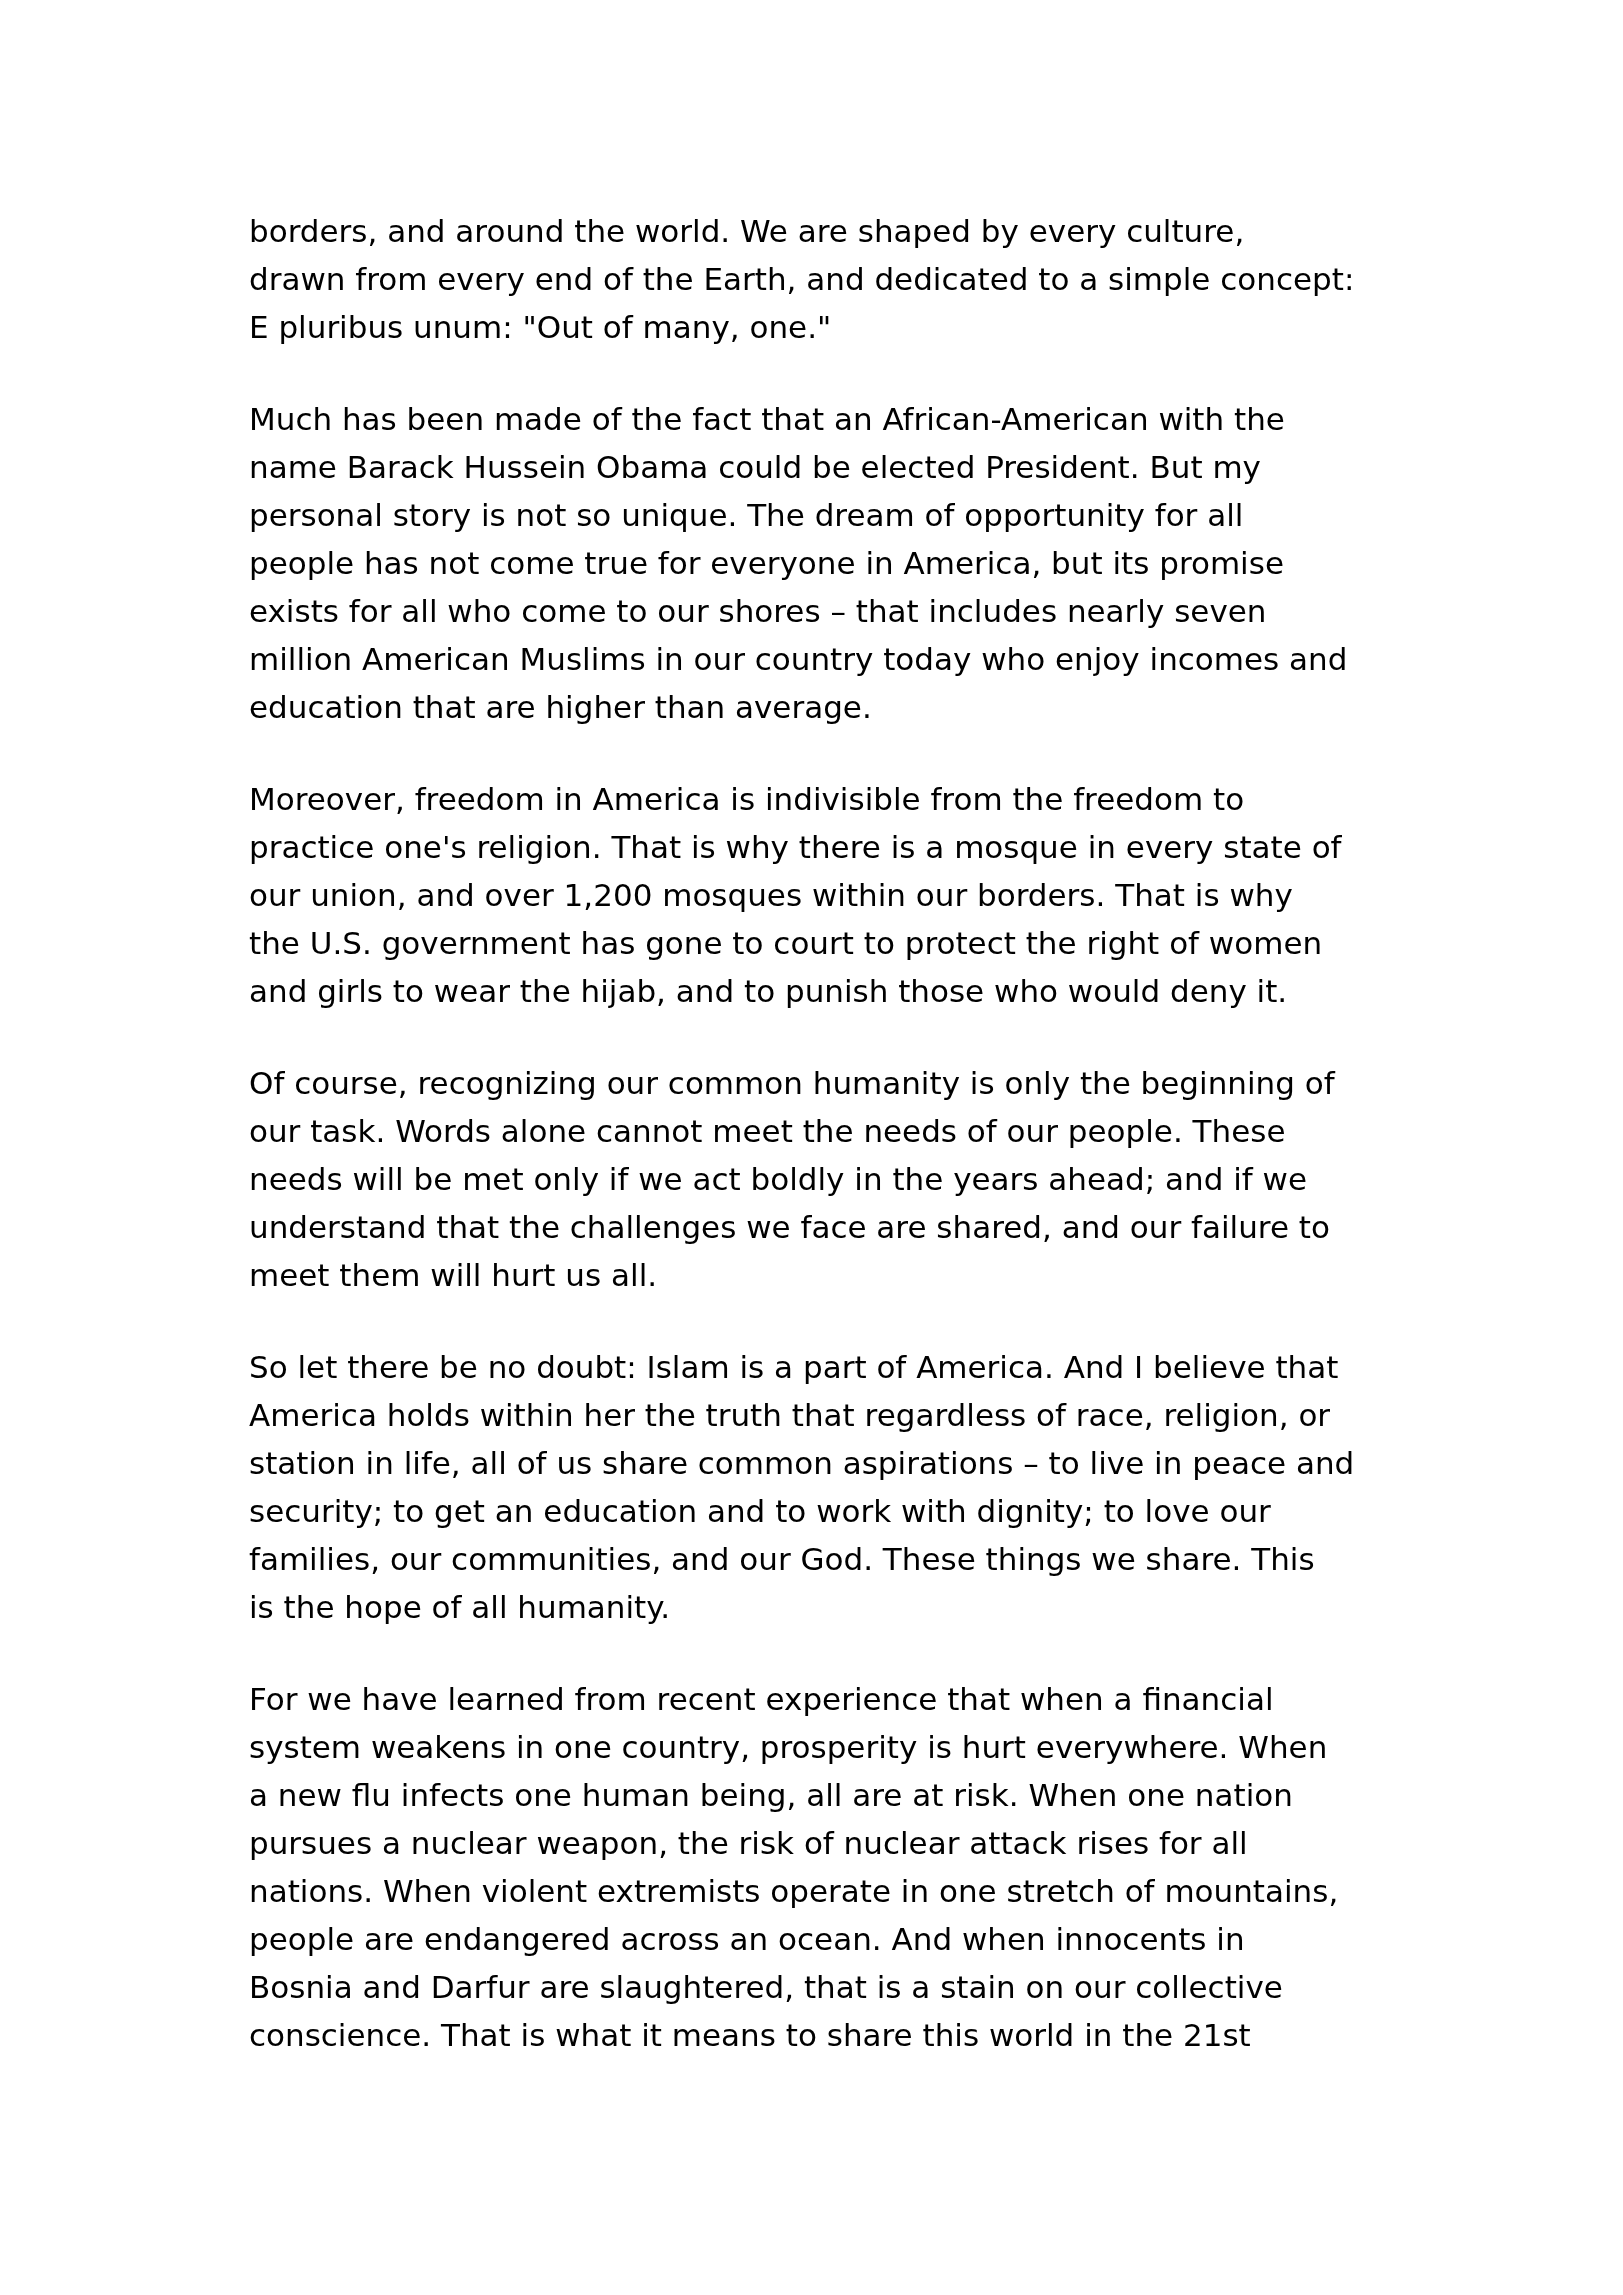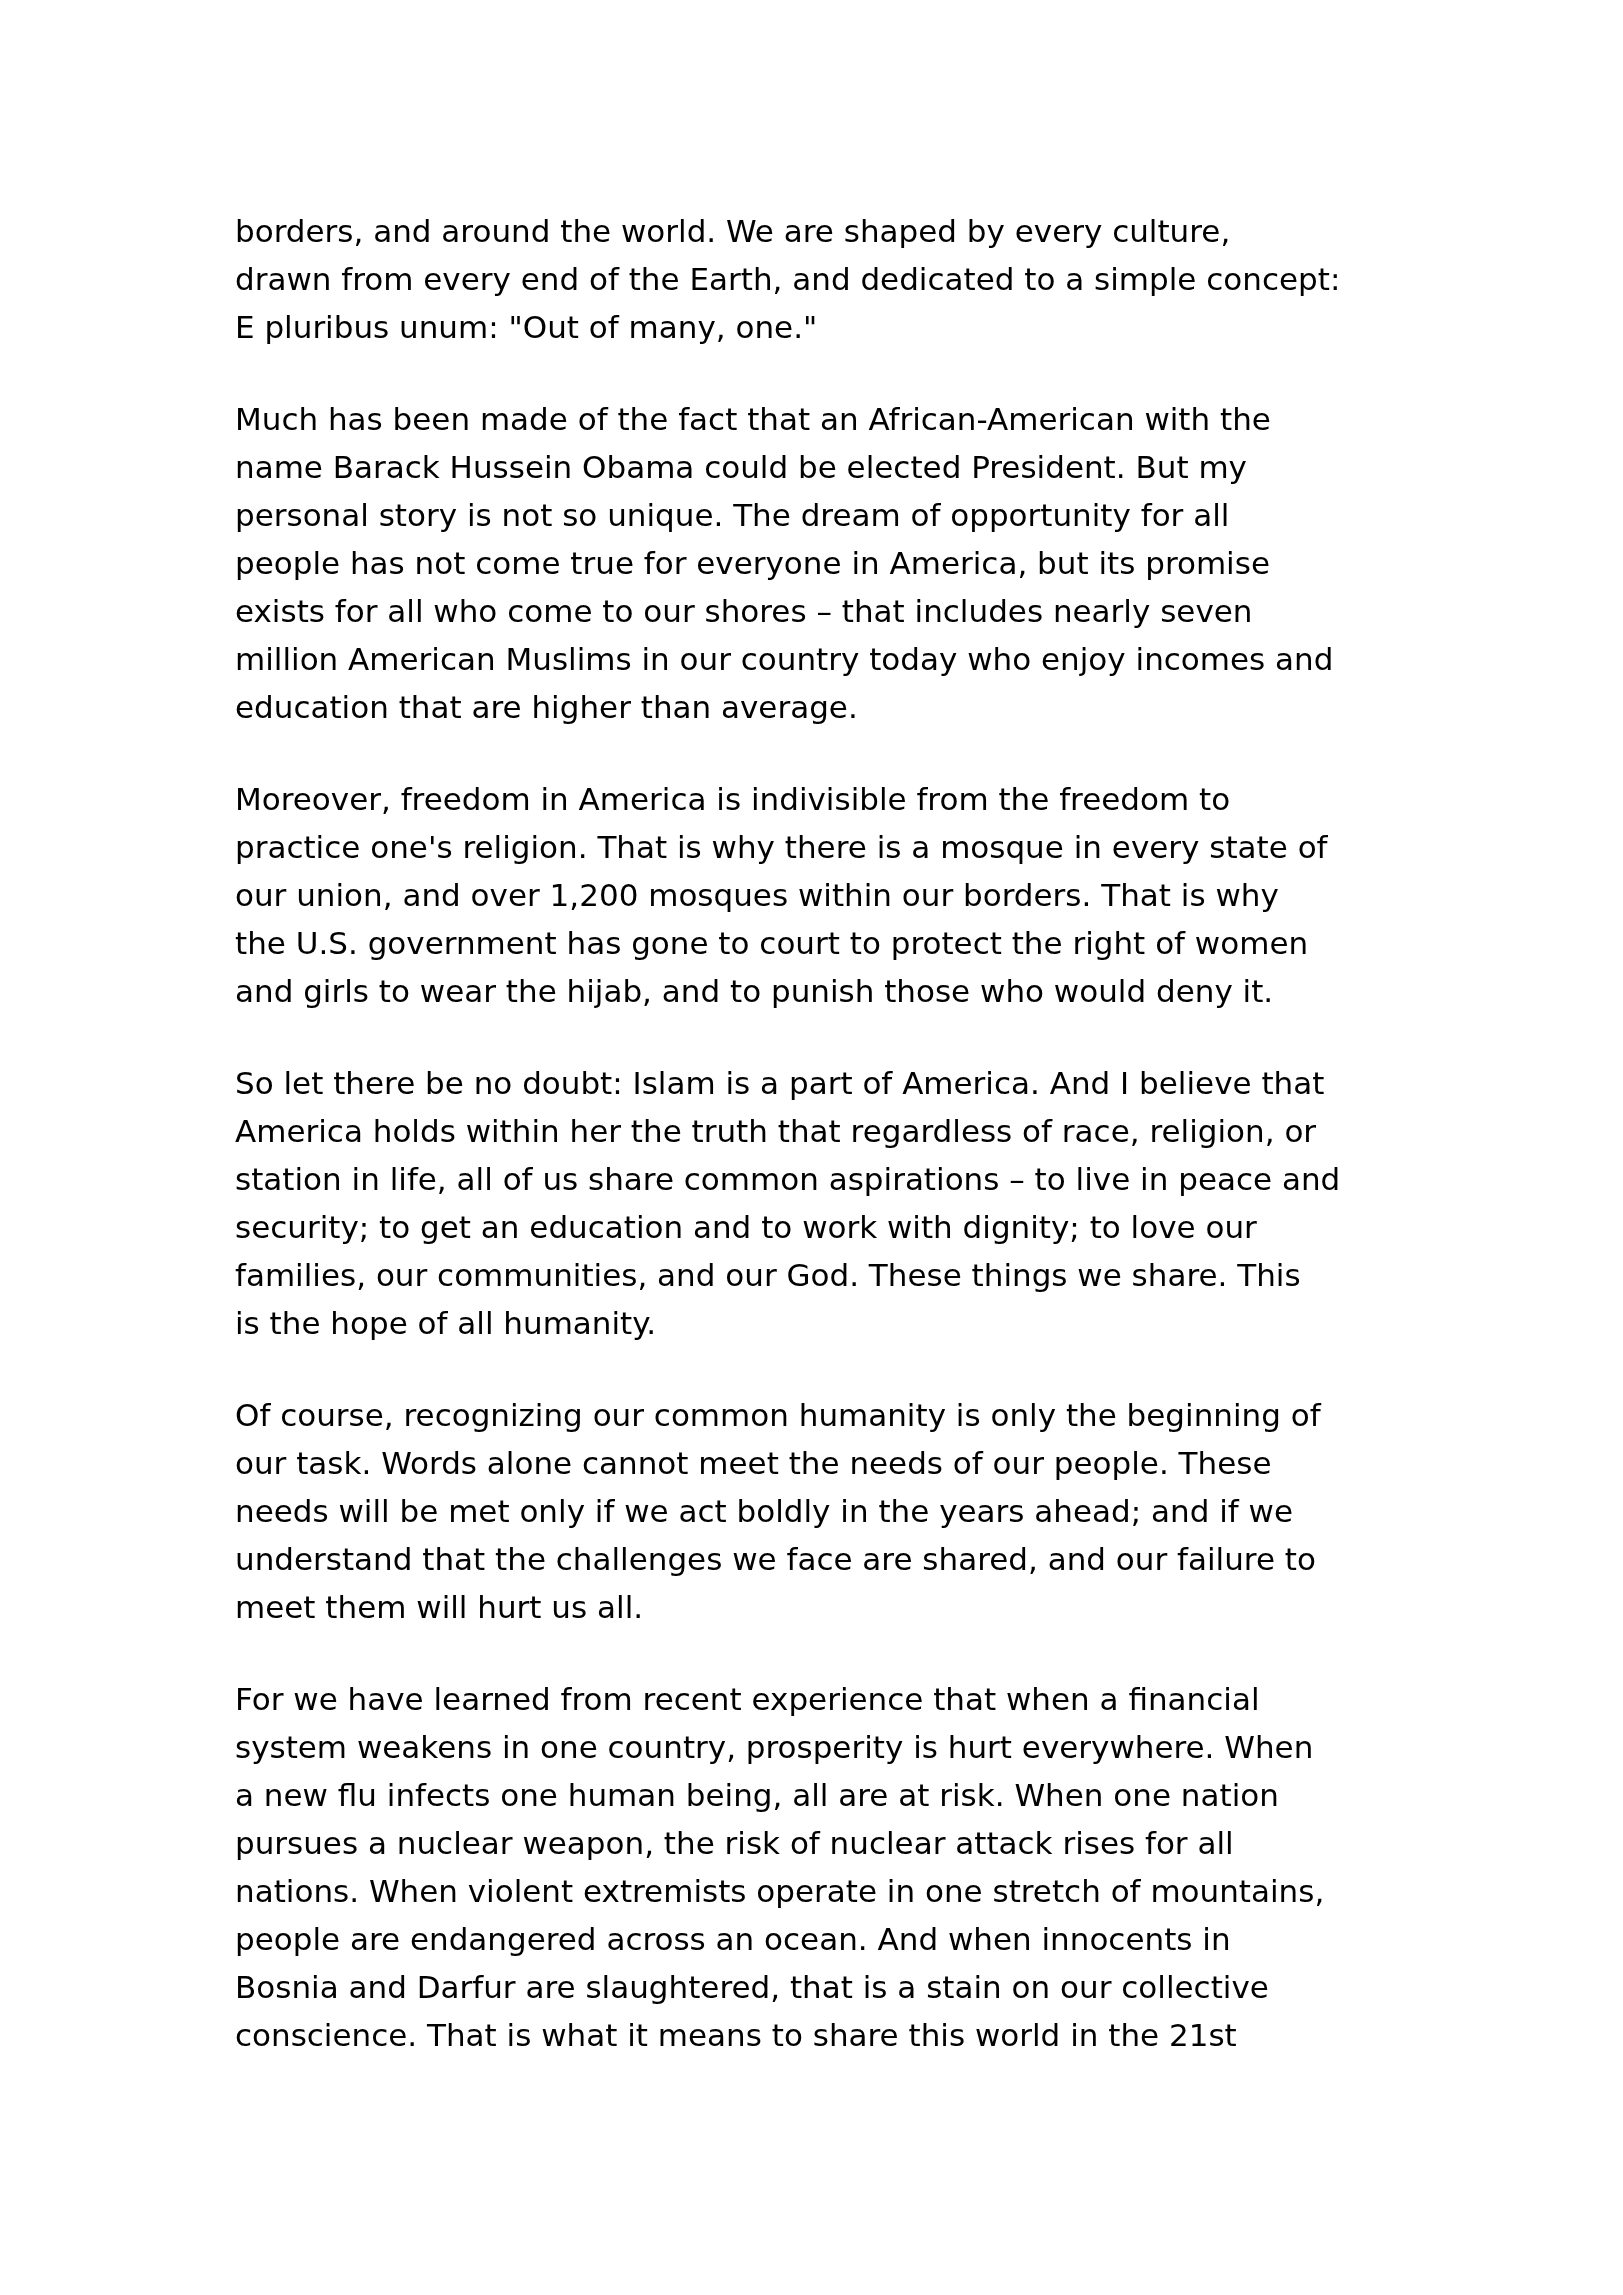--- a/index.html
+++ b/index.html
@@ -9,21 +9,21 @@
   }
   .page {
     position: relative;
     width: 1623px;
     height: 2295px;
     background: #ffffff;
     overflow: hidden;
   }
   .text-block {
     position: absolute;
-    left: 235px;
+    left: 249px;
     top: 207px;
     width: 1243px;
     font-family: "DejaVu Sans", "Liberation Sans", sans-serif;
     font-size: 31px;
     line-height: 48px;
     color: #000000;
   }
   .text-block p {
     margin: 0 0 44px 0;
     white-space: pre;
@@ -43,31 +43,31 @@
 personal story is not so unique. The dream of opportunity for all
 people has not come true for everyone in America, but its promise
 exists for all who come to our shores – that includes nearly seven
 million American Muslims in our country today who enjoy incomes and
 education that are higher than average.</p>
       <p>Moreover, freedom in America is indivisible from the freedom to
 practice one's religion. That is why there is a mosque in every state of
 our union, and over 1,200 mosques within our borders. That is why
 the U.S. government has gone to court to protect the right of women
 and girls to wear the hijab, and to punish those who would deny it.</p>
+      <p>Of course, recognizing our common humanity is only the beginning of
+our task. Words alone cannot meet the needs of our people. These
+needs will be met only if we act boldly in the years ahead; and if we
+understand that the challenges we face are shared, and our failure to
+meet them will hurt us all.</p>
       <p>So let there be no doubt: Islam is a part of America. And I believe that
 America holds within her the truth that regardless of race, religion, or
 station in life, all of us share common aspirations – to live in peace and
 security; to get an education and to work with dignity; to love our
 families, our communities, and our God. These things we share. This
 is the hope of all humanity.</p>
-      <p>Of course, recognizing our common humanity is only the beginning of
-our task. Words alone cannot meet the needs of our people. These
-needs will be met only if we act boldly in the years ahead; and if we
-understand that the challenges we face are shared, and our failure to
-meet them will hurt us all.</p>
       <p>For we have learned from recent experience that when a financial
 system weakens in one country, prosperity is hurt everywhere. When
 a new flu infects one human being, all are at risk. When one nation
 pursues a nuclear weapon, the risk of nuclear attack rises for all
 nations. When violent extremists operate in one stretch of mountains,
 people are endangered across an ocean. And when innocents in
 Bosnia and Darfur are slaughtered, that is a stain on our collective
 conscience. That is what it means to share this world in the 21st</p>
     </div>
 </div>

